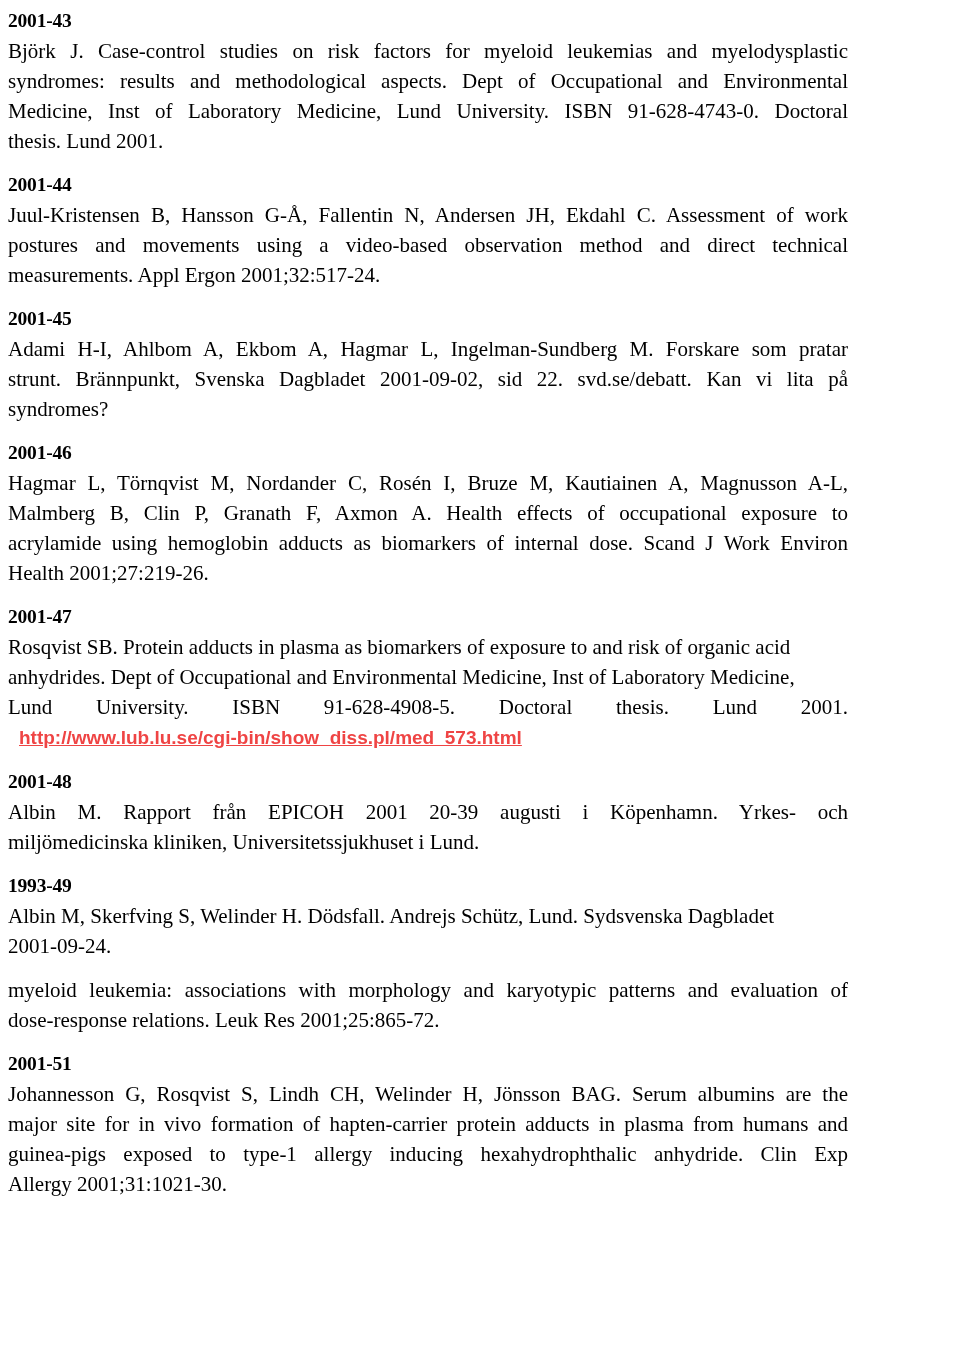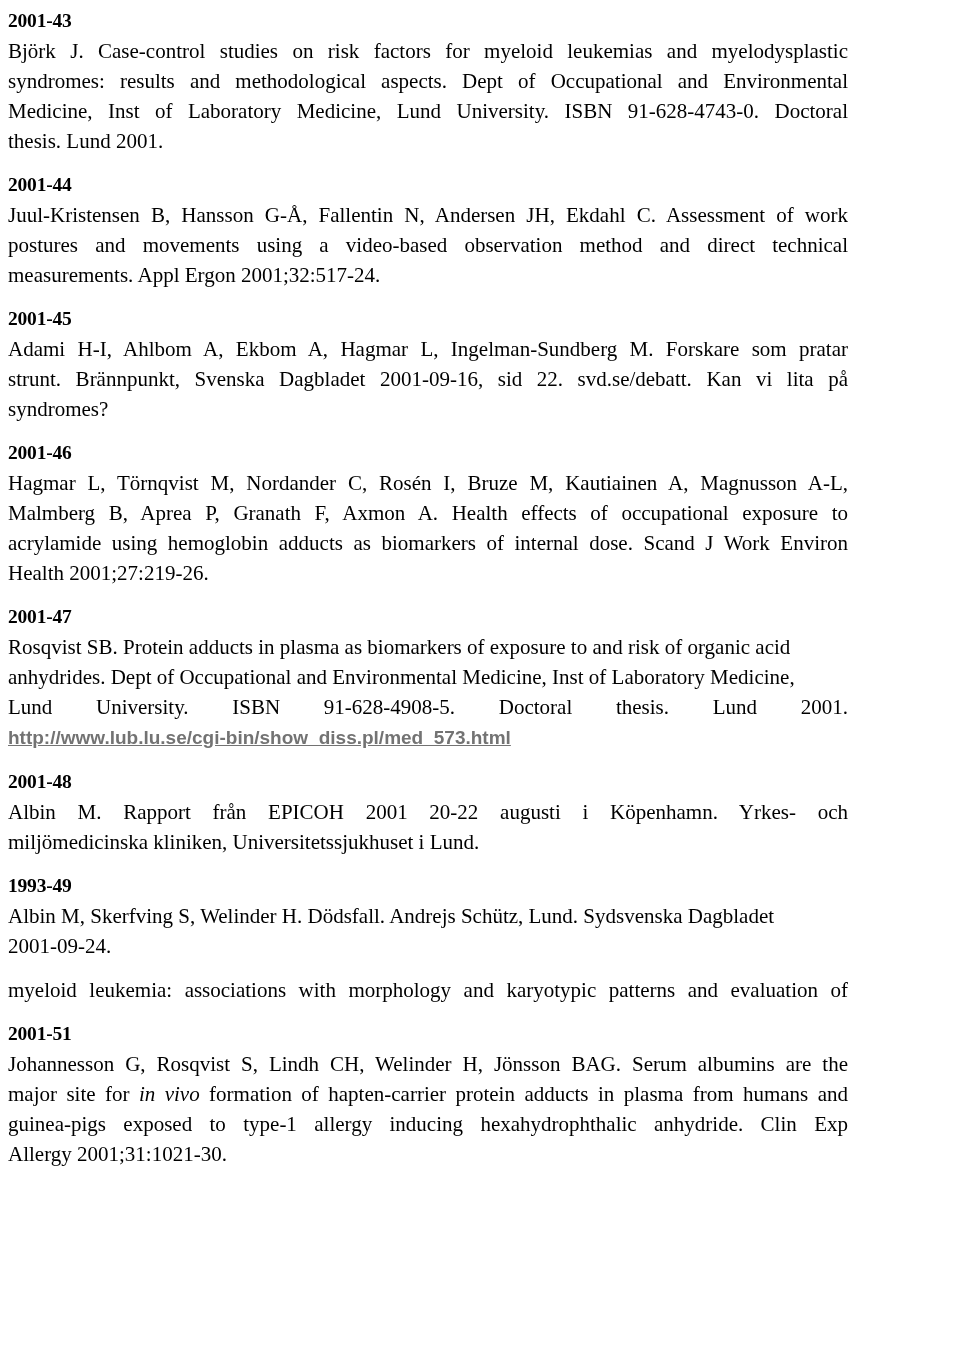--- a/index.html
+++ b/index.html
@@ -55,30 +55,30 @@
   .ln.last {
     text-align-last: left;
     white-space: normal;
   }
   .ln.loose {
     text-align-last: justify;
   }
   a.doc-link,
   .doc-link {
     display: inline-block;
-    color: #737373;
+    color: #ef4444;
     font-family: "Liberation Sans", "DejaVu Sans", sans-serif;
     font-weight: bold;
     font-size: 19px;
     text-decoration: underline;
     line-height: 30px;
     word-break: break-all;
+    margin-left: 11px;
   }
   .ital {
-    font-style: italic;
   }
 </style>
 </head>
 <body>
 
 <div class="page">
 
   <div class="entry">
     <div class="entry-id">2001-43</div>
     <div class="entry-body">
@@ -95,64 +95,65 @@
       <span class="ln">Juul-Kristensen B, Hansson G-Å, Fallentin N, Andersen JH, Ekdahl C. Assessment of work</span>
       <span class="ln">postures and movements using a video-based observation method and direct technical</span>
       <span class="ln last">measurements. Appl Ergon  2001;32:517-24.</span>
     </div>
   </div>
 
   <div class="entry">
     <div class="entry-id">2001-45</div>
     <div class="entry-body">
       <span class="ln">Adami H-I, Ahlbom A, Ekbom A, Hagmar L, Ingelman-Sundberg M. Forskare som pratar</span>
-      <span class="ln">strunt. Brännpunkt, Svenska Dagbladet 2001-09-16, sid 22. svd.se/debatt. Kan vi lita på</span>
+      <span class="ln">strunt. Brännpunkt, Svenska Dagbladet 2001-09-02, sid 22. svd.se/debatt. Kan vi lita på</span>
       <span class="ln last">syndromes?</span>
     </div>
   </div>
 
   <div class="entry">
     <div class="entry-id">2001-46</div>
     <div class="entry-body">
       <span class="ln">Hagmar L, Törnqvist M, Nordander C, Rosén I, Bruze M, Kautiainen A, Magnusson A-L,</span>
-      <span class="ln">Malmberg B, Aprea P, Granath F, Axmon A. Health effects of occupational exposure to</span>
+      <span class="ln">Malmberg B, Clin P, Granath F, Axmon A. Health effects of occupational exposure to</span>
       <span class="ln">acrylamide using hemoglobin adducts as biomarkers of internal dose. Scand J Work Environ</span>
       <span class="ln last">Health 2001;27:219-26.</span>
     </div>
   </div>
 
   <div class="entry">
     <div class="entry-id">2001-47</div>
     <div class="entry-body">
       <span class="ln last">Rosqvist SB. Protein adducts in plasma as biomarkers of exposure to and risk of organic acid</span>
       <span class="ln last">anhydrides. Dept of Occupational and Environmental Medicine, Inst of Laboratory Medicine,</span>
       <span class="ln loose">Lund University. ISBN 91-628-4908-5. Doctoral thesis. Lund 2001.</span>
       <a class="doc-link" href="#">http://www.lub.lu.se/cgi-bin/show_diss.pl/med_573.html</a>
     </div>
   </div>
 
   <div class="entry">
     <div class="entry-id">2001-48</div>
     <div class="entry-body">
-      <span class="ln">Albin M. Rapport från EPICOH 2001 20-22 augusti i Köpenhamn. Yrkes- och</span>
+      <span class="ln">Albin M. Rapport från EPICOH 2001 20-39 augusti i Köpenhamn. Yrkes- och</span>
       <span class="ln last">miljömedicinska kliniken, Universitetssjukhuset i Lund.</span>
     </div>
   </div>
 
   <div class="entry">
     <div class="entry-id">1993-49</div>
     <div class="entry-body">
       <span class="ln last">Albin M, Skerfving S, Welinder H. Dödsfall. Andrejs Schütz, Lund. Sydsvenska Dagbladet</span>
       <span class="ln last">2001-09-24.</span>
     </div>
   </div>
 
   <div class="entry">
     <div class="entry-body">
       <span class="ln">myeloid leukemia: associations with morphology and karyotypic patterns and evaluation of</span>
+      <span class="ln last">dose-response relations. Leuk Res 2001;25:865-72.</span>
     </div>
   </div>
 
   <div class="entry">
     <div class="entry-id">2001-51</div>
     <div class="entry-body">
       <span class="ln">Johannesson G, Rosqvist S, Lindh CH, Welinder H, Jönsson BAG. Serum albumins are the</span>
       <span class="ln"><span>major site for </span><span class="ital">in vivo</span><span> formation of hapten-carrier protein adducts in plasma from humans and</span></span>
       <span class="ln">guinea-pigs exposed to type-1 allergy inducing hexahydrophthalic anhydride. Clin Exp</span>
       <span class="ln last">Allergy 2001;31:1021-30.</span>

